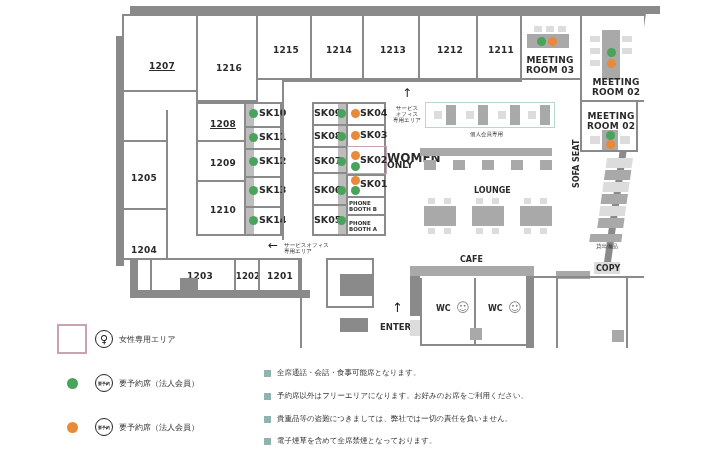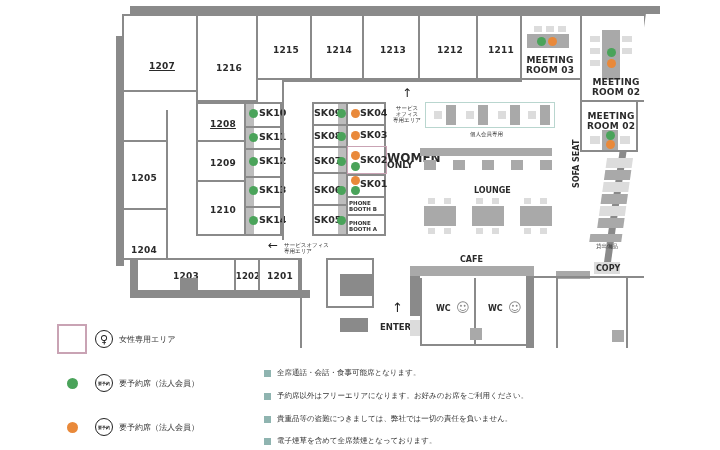--- a/index.html
+++ b/index.html
@@ -249,21 +249,21 @@
   <div class="room" style="left:420px;top:278px;width:56px;height:68px;border-top:none;">
     <span class="sk" style="left:14px;top:26px;font-size:8px;">WC</span>
     <span class="abs" style="left:34px;top:22px;font-size:13px;color:#888;">☺</span>
   </div>
   <div class="room" style="left:474px;top:278px;width:54px;height:68px;border-top:none;">
     <span class="sk" style="left:12px;top:26px;font-size:8px;">WC</span>
     <span class="abs" style="left:32px;top:22px;font-size:13px;color:#888;">☺</span>
     <div class="furn" style="left:-6px;top:50px;width:12px;height:12px;"></div>
   </div>
 
-  <div class="room" style="left:136px;top:258px;width:100px;height:34px;">
+  <div class="room" style="left:150px;top:258px;width:100px;height:34px;">
       <span class="rlabel" style="left:48px;top:16px;">1203</span>
     </div>
   <div class="room" style="left:234px;top:258px;width:26px;height:34px;">
       <span class="rlabel" style="left:12px;top:16px;font-size:8.5px;">1202</span>
     </div>
   <div class="room" style="left:258px;top:258px;width:42px;height:34px;">
       <span class="rlabel" style="left:20px;top:16px;">1201</span>
     </div>
   <div class="wall" style="left:180px;top:278px;width:18px;height:14px;"></div>
 

